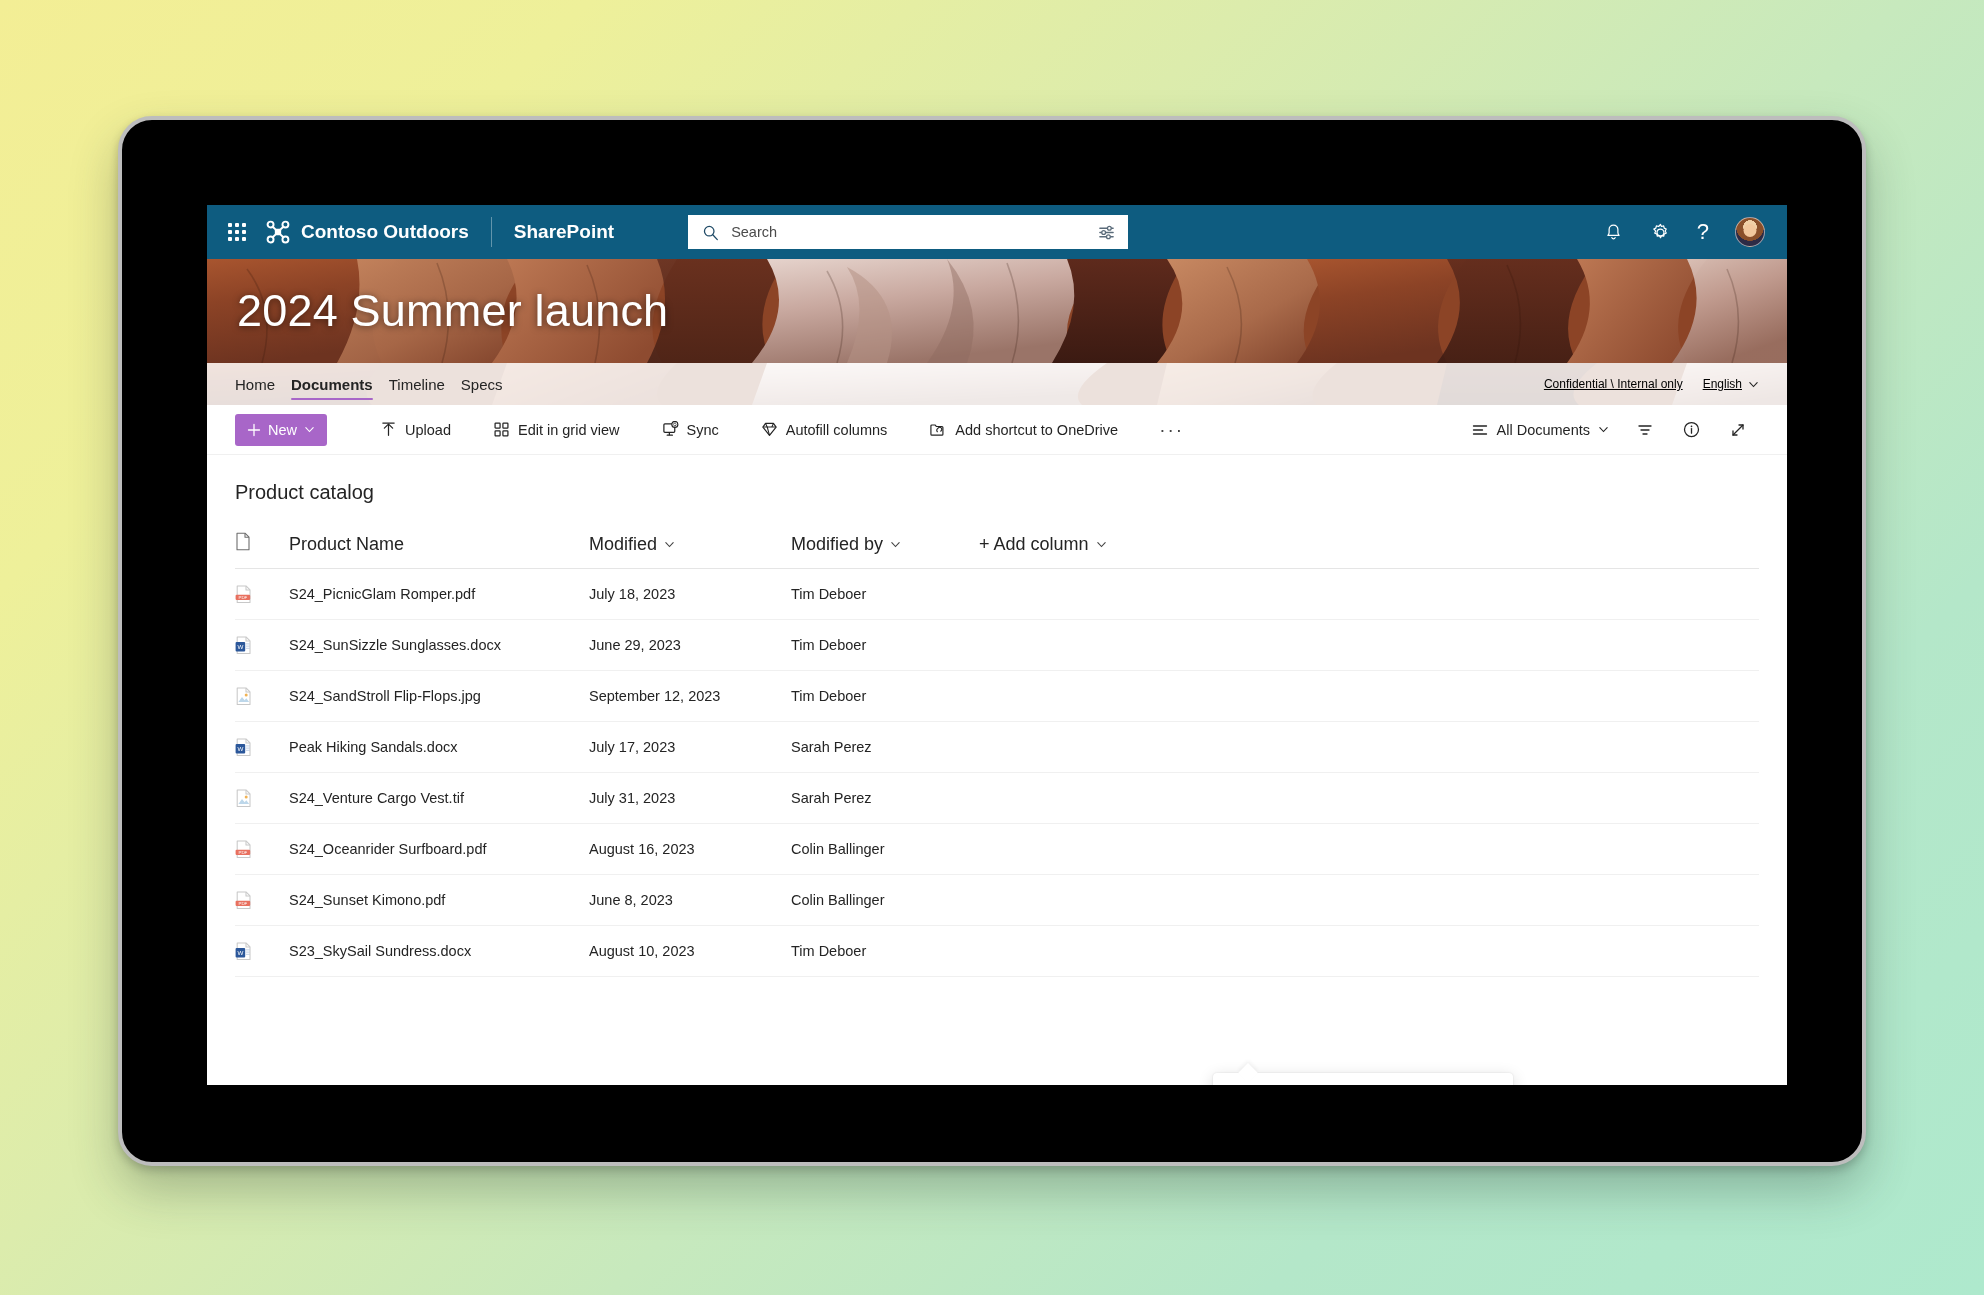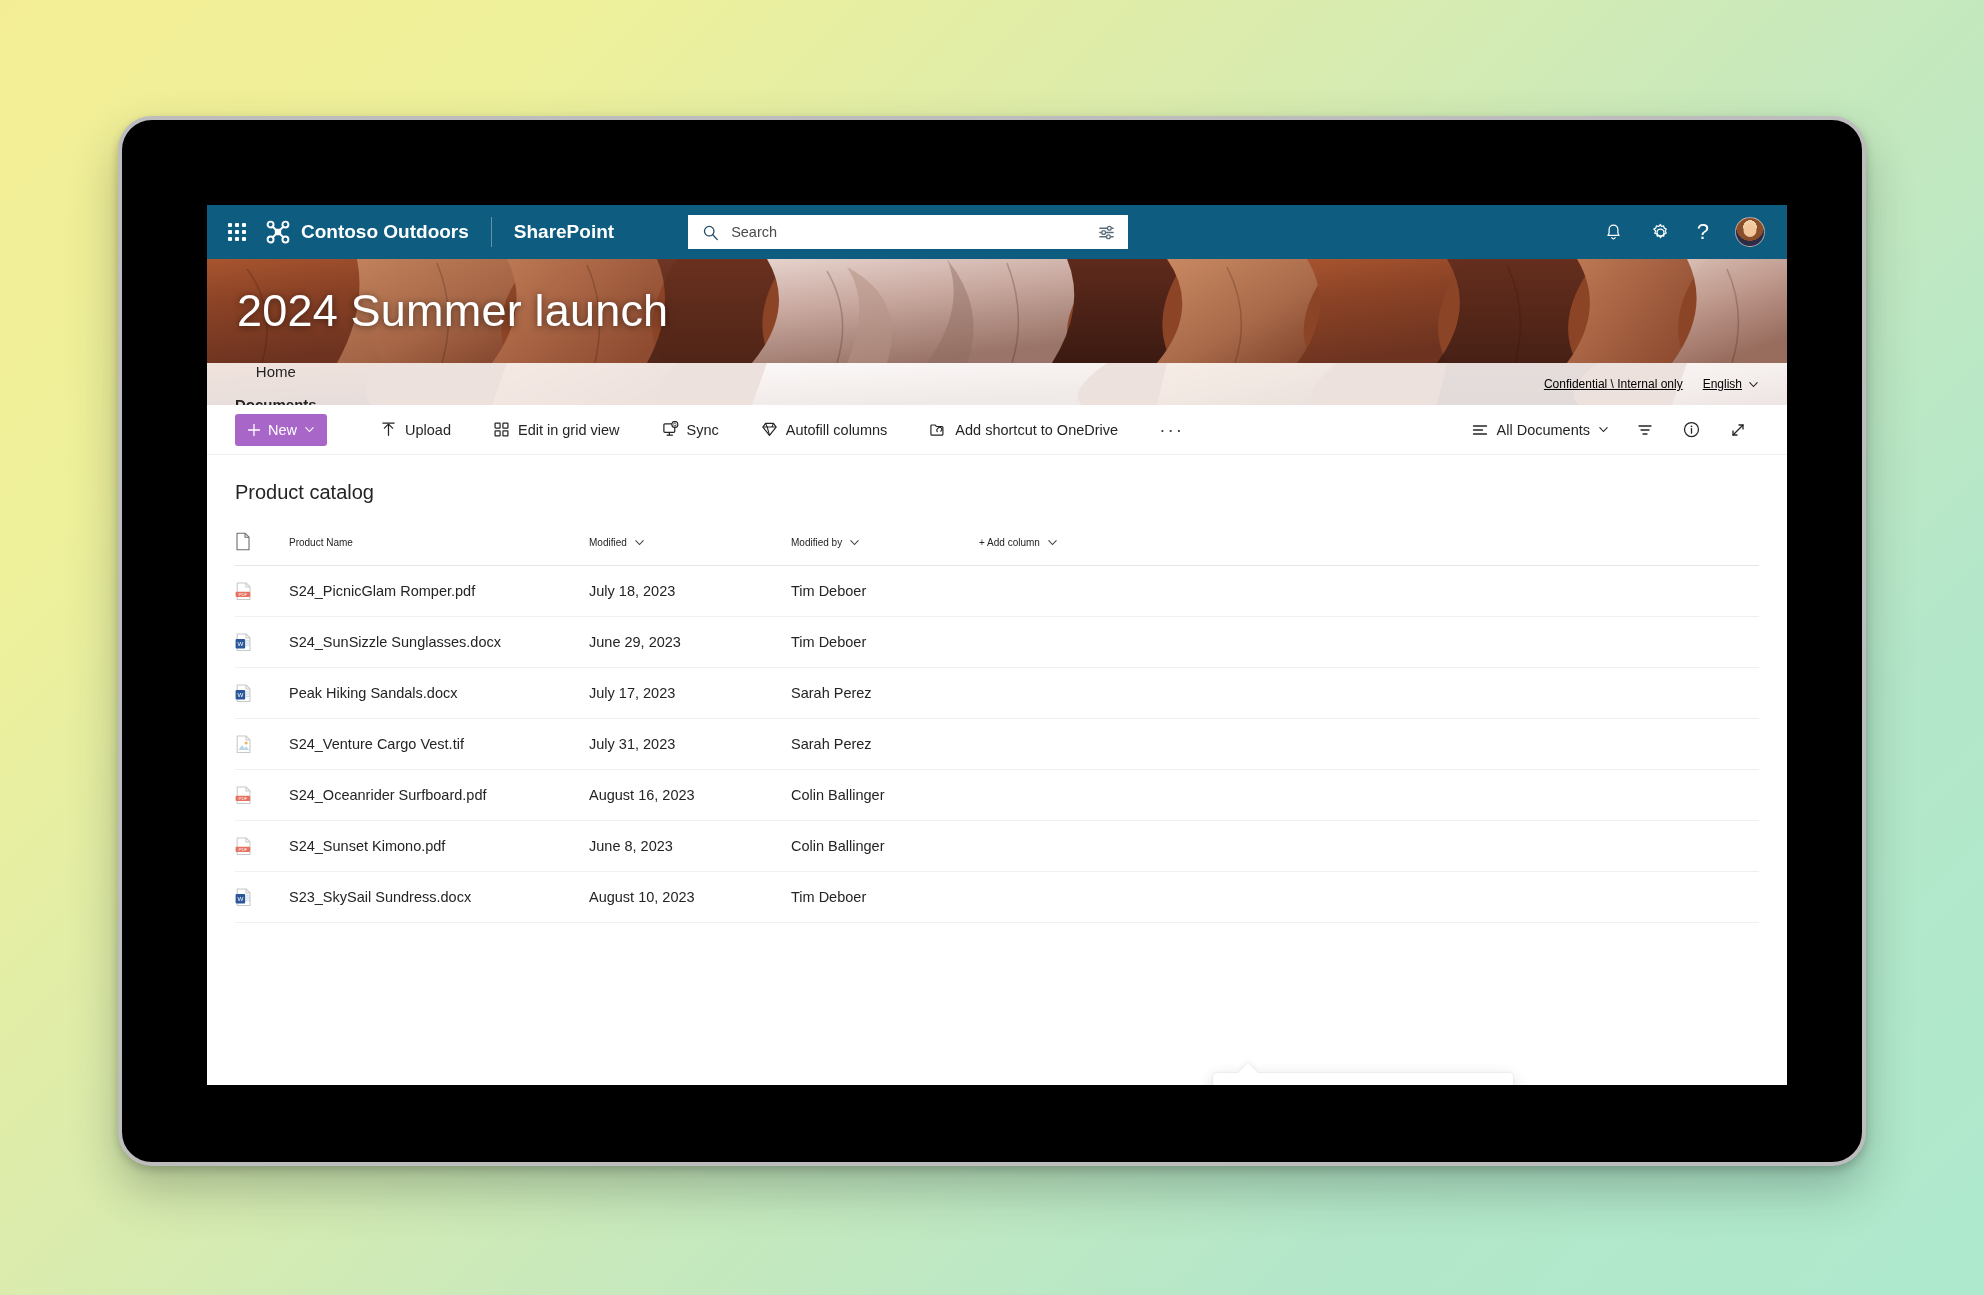--- a/index.html
+++ b/index.html
@@ -140,21 +140,21 @@
   .site-nav {
     height: 42px;
     position: relative;
     display: flex; align-items: center;
     padding: 0 28px;
     overflow: hidden;
     background: #8b5a44;
   }
   .site-nav-art { position: absolute; inset: 0; }
   .site-nav-veil { position:absolute; inset:0; background: rgba(255,255,255,0.84); }
-  .nav-items { position: relative; display: flex; align-items: center; gap: 16px; height: 100%; flex-direction: column; }
+  .nav-items { position: relative; display: flex; align-items: center; gap: 16px; height: 100%; }
   .nav-item {
     font-size: 15px; color: #242424; cursor: pointer;
     height: 100%; display: flex; align-items: center; position: relative;
     white-space: nowrap;
   }
   .nav-item.active { font-weight: bold; }
   .nav-item.active::after {
     content: ''; position: absolute; left: 0; right: 0; bottom: 5px;
     height: 2.5px; background: #a866c8; border-radius: 2px;
   }
@@ -195,21 +195,21 @@
   .content { padding: 0 28px; background: #fff; position: relative; }
   .list-title {
     font-size: 20px; color: #242424; font-weight: normal;
     padding: 26px 0 22px 0;
   }
 
   
   table.files { width: 100%; border-collapse: collapse; table-layout: fixed; }
   table.files thead th {
     text-align: left; font-weight: normal;
-    font-size: 10px; color: #242424;
+    font-size: 18px; color: #242424;
     padding: 6px 0 12px 0;
     border-bottom: 1px solid #e5e5e5;
     white-space: nowrap;
   }
   th.col-icon   { width: 54px; }
   th.col-name   { width: 300px; }
   th.col-mod    { width: 202px; }
   th.col-modby  { width: 188px; }
   th.col-add    { width: auto; }
   .th-inner { display: inline-flex; align-items: center; gap: 7px; cursor: pointer; }
@@ -590,20 +590,32 @@
                 </svg></td>
               <td>S24_SunSizzle Sunglasses.docx</td>
               <td>June 29, 2023</td>
               <td>Tim Deboer</td>
               <td></td>
             </tr>
             <tr>
               <td class="cell-icon"><svg class="fileicon" width="18" height="21" viewBox="0 0 18 20">
                   <path d="M2.2 1.4 H11 L15 5.4 V18 H2.2 Z" fill="#ffffff" stroke="#c8c8c8" stroke-width="1.05" stroke-linejoin="round"></path>
                   <path d="M11 1.4 V5.4 H15" fill="none" stroke="#c8c8c8" stroke-width="1.05" stroke-linejoin="round"></path>
+                  <circle cx="11.2" cy="8.4" r="1.5" fill="#f0b254"></circle>
+                  <path d="M3.4 15.6 L7 10.6 L9.6 13.8 L11.3 11.8 L14.2 15.6 Z" fill="#bdd7ea"></path>
+                </svg></td>
+              <td>S24_SandStroll Flip-Flops.jpg</td>
+              <td>September 12, 2023</td>
+              <td>Tim Deboer</td>
+              <td></td>
+            </tr>
+            <tr>
+              <td class="cell-icon"><svg class="fileicon" width="18" height="21" viewBox="0 0 18 20">
+                  <path d="M2.2 1.4 H11 L15 5.4 V18 H2.2 Z" fill="#ffffff" stroke="#c8c8c8" stroke-width="1.05" stroke-linejoin="round"></path>
+                  <path d="M11 1.4 V5.4 H15" fill="none" stroke="#c8c8c8" stroke-width="1.05" stroke-linejoin="round"></path>
                   <rect x="0.6" y="6.4" width="9.6" height="9.6" rx="1.1" fill="#2b579a"></rect>
                   <text x="5.4" y="13.4" font-size="6.2" font-family="Liberation Sans, sans-serif" fill="#ffffff" text-anchor="middle">W</text>
                   <g stroke="#b9c9e0" stroke-width="0.85" stroke-linecap="round">
                     <path d="M11.4 8.4 H14.4"></path>
                     <path d="M11.4 10.6 H14.4"></path>
                     <path d="M11.4 12.8 H14.4"></path>
                   </g>
                 </svg></td>
               <td>Peak Hiking Sandals.docx</td>
               <td>July 17, 2023</td>

